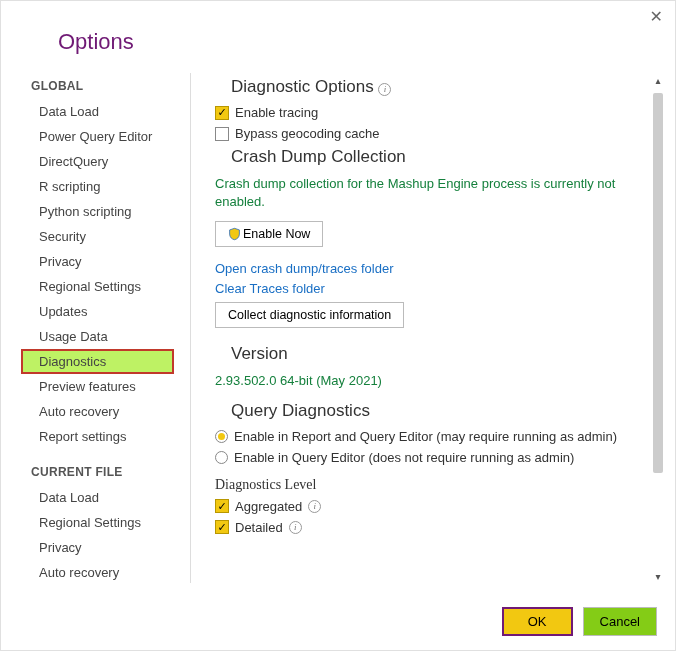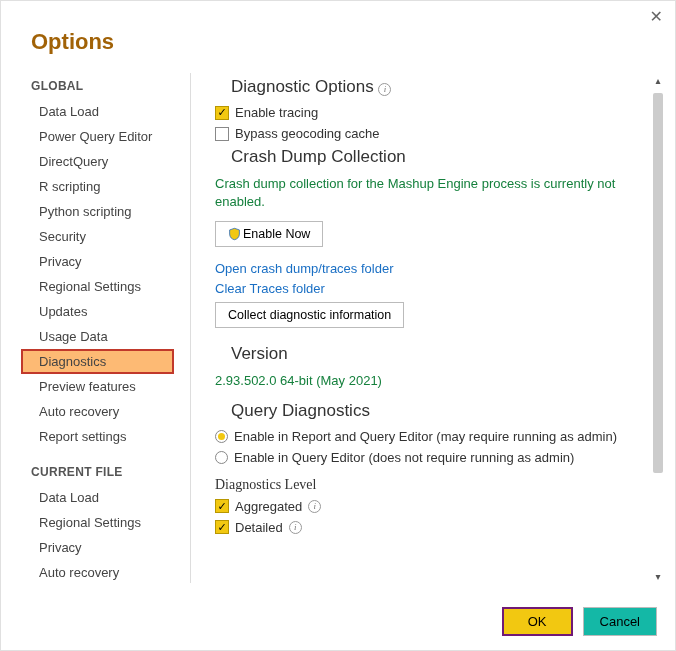--- a/index.html
+++ b/index.html
@@ -17,23 +17,24 @@
   .close-x {
     position: absolute;
     top: 8px; right: 12px;
     font-size: 16px;
     color: #666;
     cursor: pointer;
     line-height: 1;
   }
   .title {
     font-size: 22px;
-    font-weight: 700;
-    color: #a16207;
+    font-weight: 400;
+    color: #701a75;
     padding: 28px 0 18px 30px;
+    margin-left: 27px;
   }
   .body {
     display: flex;
     height: 510px;
     padding-left: 20px;
     padding-right: 10px;
   }
   .sidebar {
     width: 170px;
     border-right: 1px solid #ddd;
@@ -47,21 +48,21 @@
     letter-spacing: 0.3px;
     padding: 6px 10px 6px 10px;
   }
   .nav-item {
     padding: 5px 10px 5px 18px;
     color: #444;
     cursor: pointer;
     font-size: 13px;
   }
   .nav-item.selected {
-    background: #fdba74;
+    background: #bef264;
     border: 2px solid #c1392b;
     padding: 3px 8px 3px 16px;
     margin: 0 12px 0 0;
   }
   .content {
     flex: 1;
     padding: 0 22px 0 24px;
     overflow: hidden;
     position: relative;
   }
@@ -126,21 +127,21 @@
   .rscroll .thumb {
     position: absolute; left: 2px; top: 20px; width: 10px; height: 380px;
     background: #ccc; border-radius: 2px;
   }
   .footer {
     position: absolute;
     bottom: 14px; right: 18px;
     display: flex; gap: 10px;
   }
   .btn-primary { background: #f2c811; border: 2px solid #701a75; padding: 5px 24px; font-size: 13px; cursor:pointer;}
-  .btn-secondary { background: #14b8a6; border: 1px solid #bbb; padding: 5px 16px; font-size: 13px; cursor:pointer;}
+  .btn-secondary { background: #84cc16; border: 1px solid #bbb; padding: 5px 16px; font-size: 13px; cursor:pointer;}
 </style>
 </head>
 <body>
 
 <div class="close-x">✕</div>
 
 <div class="title">Options</div>
 
 <div class="body">
   <div class="sidebar">

